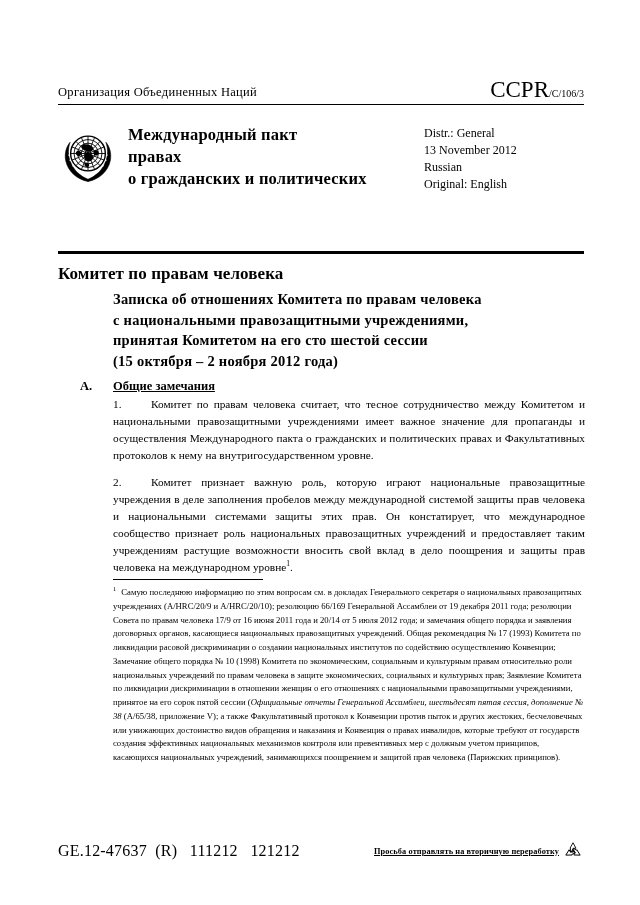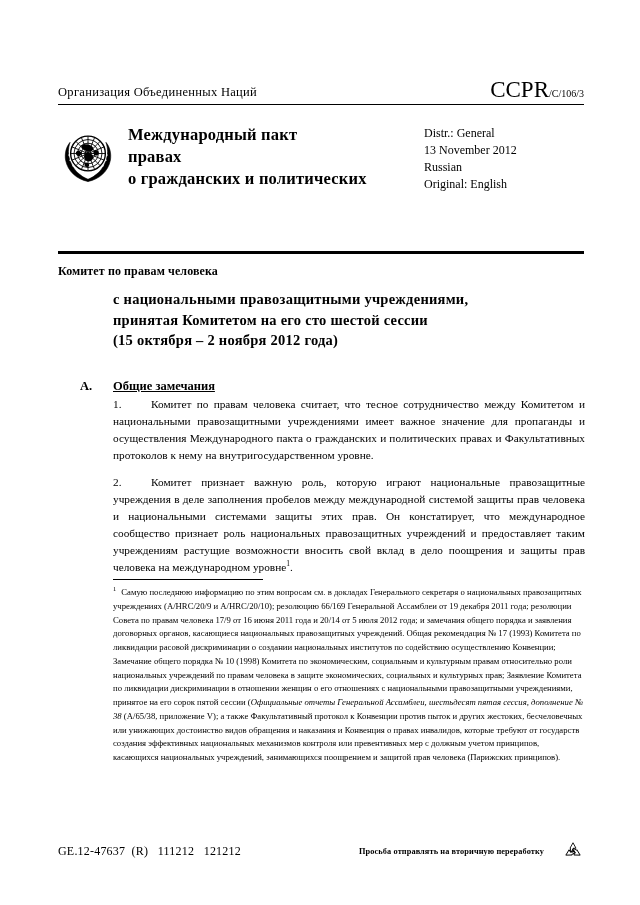--- a/index.html
+++ b/index.html
@@ -106,21 +106,21 @@
   }
 
   
   .committee {
     position: absolute;
     left: 58px;
     top: 222px;
     width: 526px;
     font-family: "Liberation Serif", serif;
     font-weight: bold;
-    font-size: 12px;
+    font-size: 17px;
     letter-spacing: 0.1px;
   }
 
   
   .doc-title {
     position: absolute;
     left: 113px;
     top: 247px;
     width: 472px;
     font-family: "Liberation Serif", serif;
@@ -203,28 +203,29 @@
     position: absolute;
     left: 58px;
     top: 798px;
     width: 526px;
     display: flex;
     align-items: center;
     justify-content: space-between;
   }
   .job-number {
     font-family: "Liberation Serif", serif;
-    font-size: 12px;
+    font-size: 16px;
     letter-spacing: 0.2px;
     white-space: pre;
   }
   .recycle {
     display: flex;
     align-items: center;
-    gap: 18px;
+    gap: 3px;
+    text-decoration: underline;
   }
   .recycle-text {
     font-family: "Liberation Serif", serif;
     font-weight: bold;
     font-size: 8.3px;
     letter-spacing: 0.1px;
     white-space: nowrap;
   }
   .recycle-icon { width: 22px; height: 22px; display:block; }
 </style>
@@ -314,20 +315,21 @@
     </div>
   </div>
 
   <div style="position:absolute;left:58px;top:209px;width:526px;">
     <div class="rule-thick"></div>
   </div>
 
   <div class="committee">Комитет по правам человека</div>
 
   <div class="doc-title">
+    <div>Записка об отношениях Комитета по правам человека</div>
     <div>с национальными правозащитными учреждениями,</div>
     <div>принятая Комитетом на его сто шестой сессии</div>
     <div>(15 октября – 2 ноября 2012 года)</div>
   </div>
 
   <div class="section-head">
     <span class="letter">A.</span><span>Общие замечания</span>
   </div>
 
   <div class="para" id="para-1">

